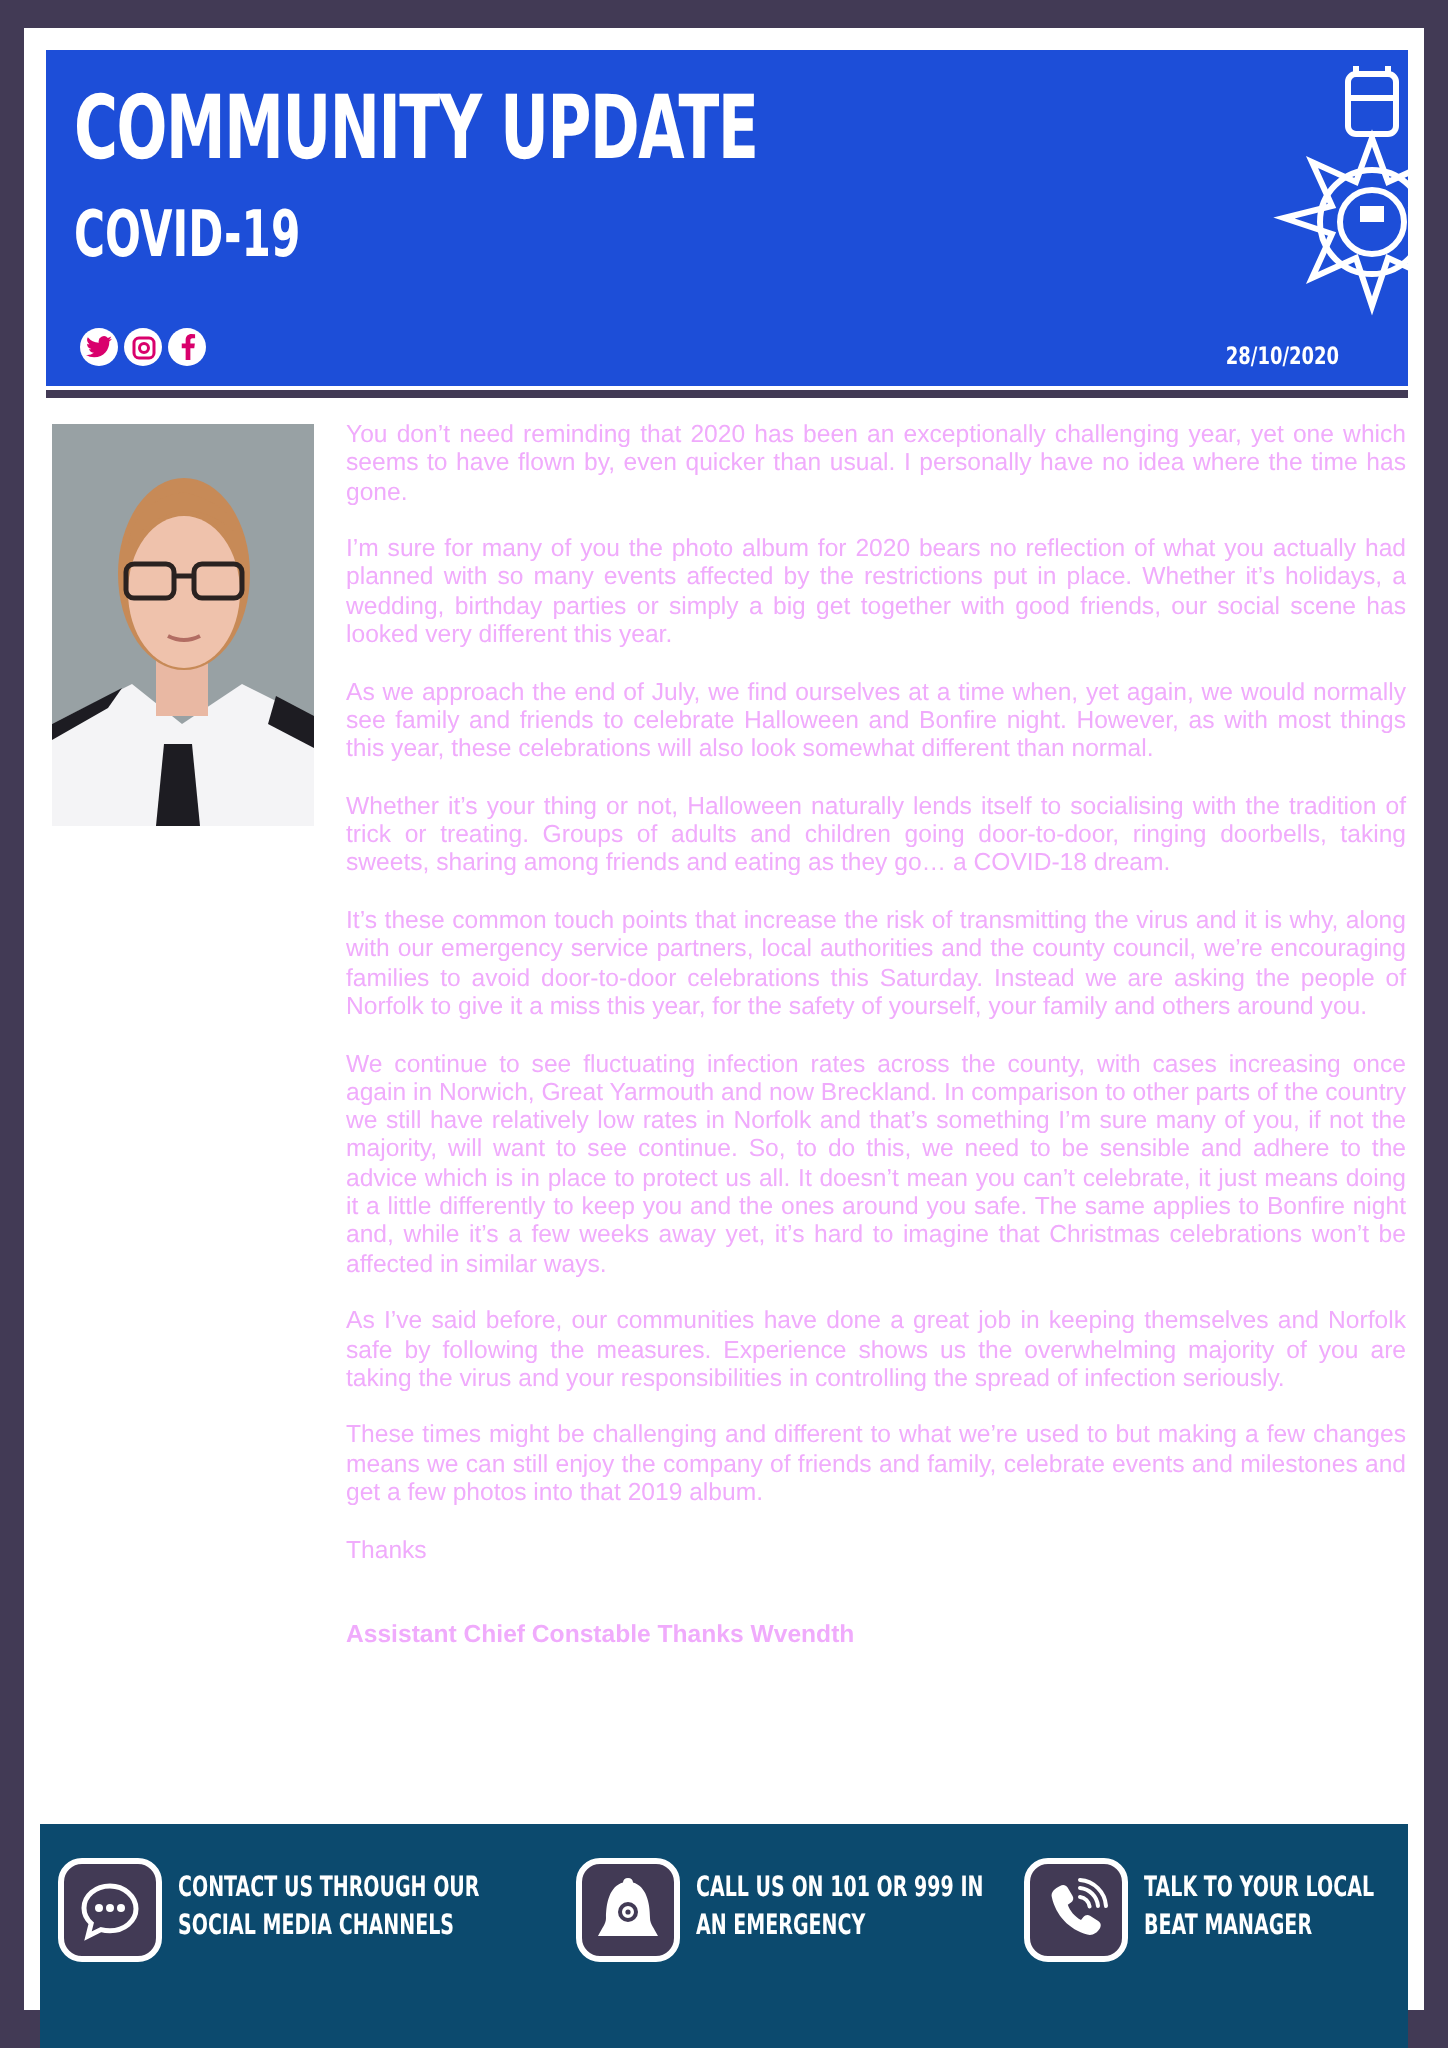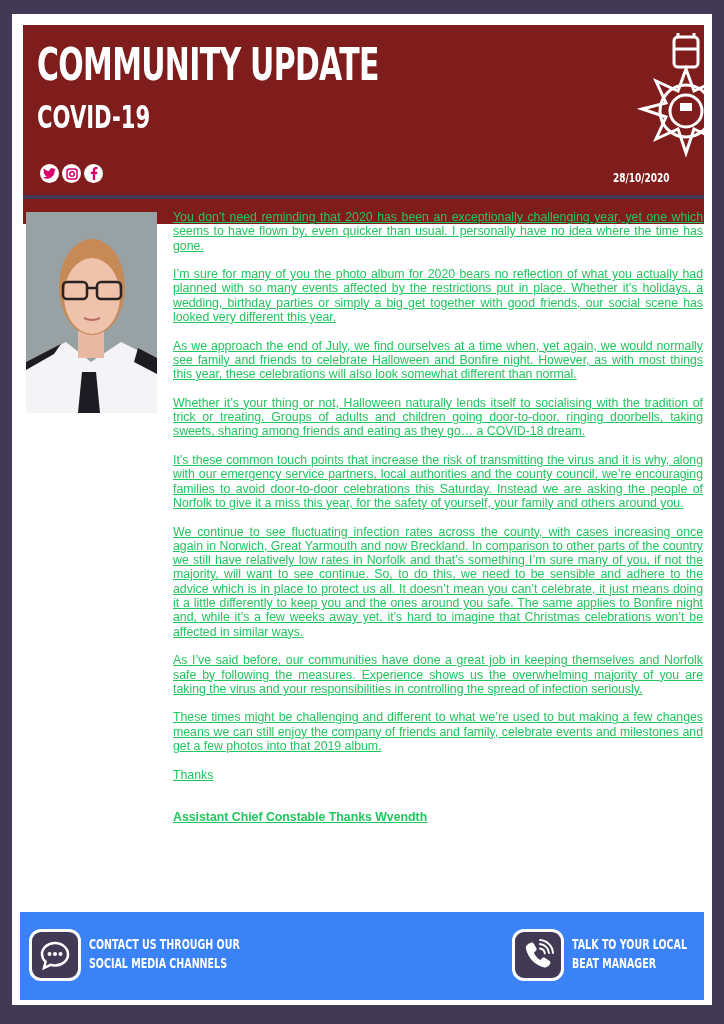--- a/index.html
+++ b/index.html
@@ -1,31 +1,31 @@
 <!DOCTYPE html>
 <html><head>
 <meta charset="utf-8">
 <style>
   html, body { margin:0; padding:0; }
   body { width:724px; height:1024px; background:#423a55; position:relative; overflow:hidden; font-family:"Liberation Sans", sans-serif; }
   .card { position:absolute; left:12px; top:14px; width:700px; height:991px; background:#ffffff; }
-  .header { position:absolute; left:23px; top:25px; width:681px; height:199px; background:#7f1d1d; overflow:hidden; }
+  .header { position:absolute; left:23px; top:25px; width:681px; height:168px; background:#1d4ed8; overflow:hidden; }
   .title { position:absolute; left:14px; top:10px; color:#fff; font-family:"DejaVu Sans", sans-serif; font-weight:bold; font-size:44px; letter-spacing:-1px; transform:scaleX(0.68); transform-origin:left top; white-space:nowrap; line-height:60px; }
   .subtitle { position:absolute; left:14px; top:72px; color:#fff; font-family:"DejaVu Sans", sans-serif; font-weight:bold; font-size:32px; transform:scaleX(0.66); transform-origin:left top; white-space:nowrap; line-height:40px; }
   .socials { position:absolute; left:17px; top:139px; display:flex; gap:3px; }
   .social { width:19px; height:19px; border-radius:50%; background:#fff; display:flex; align-items:center; justify-content:center; }
   .date { position:absolute; right:34px; top:146px; color:#fff; font-family:"DejaVu Sans", sans-serif; font-weight:bold; font-size:12px; transform:scaleX(0.75); transform-origin:right top; white-space:nowrap; }
   .crest { position:absolute; right:-42px; top:4px; width:120px; height:150px; }
   .rule { position:absolute; left:23px; top:195px; width:681px; height:4px; background:#423a55; }
   .photo { position:absolute; left:26px; top:212px; width:131px; height:201px; overflow:hidden; background:linear-gradient(160deg,#8c9599 0%,#a7aeb0 45%,#9aa2a5 100%); }
-  .body-text { position:absolute; left:173px; top:210px; width:530px; color:#22c55e; font-size:12.3px; line-height:14.3px; text-align:justify;text-decoration:underline; }
+  .body-text { position:absolute; left:173px; top:210px; width:530px; color:#f0abfc; font-size:12.3px; line-height:14.3px; text-align:justify; }
   .body-text p { margin:0 0 14.3px 0; }
   .body-text .thanks { margin-bottom:28px; }
   .body-text .sign { font-weight:bold; }
-  .footer { position:absolute; left:20px; top:912px; width:684px; height:88px; background:#3b82f6; }
+  .footer { position:absolute; left:20px; top:912px; width:684px; height:112px; background:#0c4a6e; }
   .fitem { position:absolute; top:17px; display:flex; align-items:flex-start; }
   .ficon { width:52px; height:52px; border-radius:12px; background:#423a55; border:3px solid #fff; box-sizing:border-box; display:flex; align-items:center; justify-content:center; flex-shrink:0; }
   .flabel { color:#fff; font-family:"DejaVu Sans", sans-serif; font-weight:bold; font-size:14px; line-height:19px; transform:scaleX(0.68); transform-origin:left top; white-space:nowrap; margin-left:8px; margin-top:6px; }
 </style>
 </head>
 <body>
 
 <div class="card"></div>
 
 <div class="header">
@@ -107,20 +107,33 @@
           <circle cx="17" cy="16" r="2" fill="#fff"></circle>
           <circle cx="22.5" cy="16" r="2" fill="#fff"></circle>
         </svg>
     </div>
     <div class="flabel">
       <div>CONTACT US THROUGH OUR</div>
       <div>SOCIAL MEDIA CHANNELS</div>
     </div>
   </div>
 
+  <div class="fitem" style="left:268px;">
+    <div class="ficon">
+      <svg width="34" height="36" viewBox="0 0 34 36">
+          <path d="M17 2c-1.5 0-2.5 1-2.5 2.2C8 6 6 14 6 22c0 3-2 5-4 9h30c-2-4-4-6-4-9 0-8-2-16-8.5-17.8C19.5 3 18.5 2 17 2z" fill="#fff"></path>
+          <circle cx="17" cy="19" r="4" fill="none" stroke="#423a55" stroke-width="2"></circle>
+          <circle cx="17" cy="19" r="1.3" fill="#423a55"></circle>
+        </svg>
+    </div>
+    <div class="flabel">
+      <div>CALL US ON 101 OR 999 IN</div>
+      <div>AN EMERGENCY</div>
+    </div>
+  </div>
 
   <div class="fitem" style="left:492px;">
     <div class="ficon">
       <svg width="34" height="34" viewBox="0 0 34 34">
           <path d="M9 5c1.5-1 3-.5 3.8.8l2.5 4.2c.7 1.2.3 2.5-.8 3.3l-1.6 1.1c1 3 3.5 6 6.6 7.6l1.2-1.5c.8-1 2.2-1.3 3.3-.6l4.1 2.6c1.3.8 1.7 2.3.8 3.8-1.3 2.3-3.8 3.7-6.3 3-9-2.5-15.7-9.6-17.7-18.8C4.3 8.1 6.5 6.2 9 5z" fill="#fff"></path>
           <path d="M19 6a10 10 0 0 1 9 9M19 10.5a5.5 5.5 0 0 1 4.8 4.8M19 2a14 14 0 0 1 13 13" fill="none" stroke="#fff" stroke-width="2" stroke-linecap="round"></path>
         </svg>
     </div>
     <div class="flabel">
       <div>TALK TO YOUR LOCAL</div>

